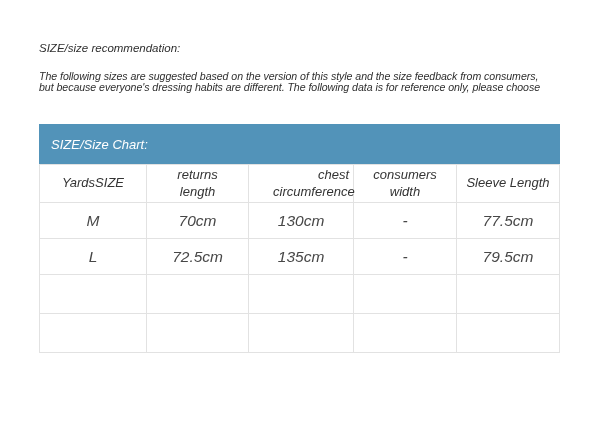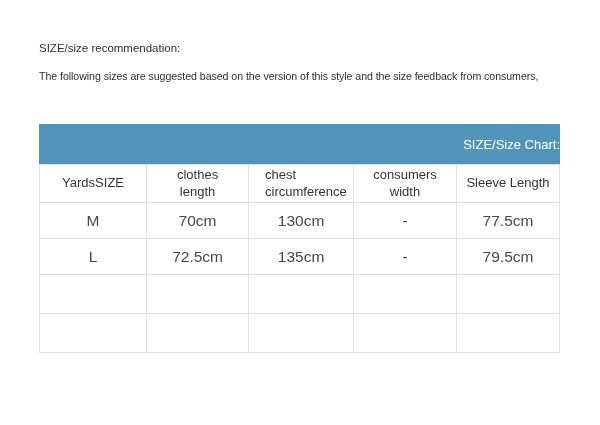--- a/index.html
+++ b/index.html
@@ -10,21 +10,21 @@
     --table-text: #474747;
   }
   * { margin: 0; padding: 0; box-sizing: border-box; }
   html, body {
     width: 600px; height: 425px;
     background: #ffffff;
     font-family: "Liberation Sans", sans-serif;
     color: var(--text);
     overflow: hidden;
   }
-  .page { position: relative; width: 600px; height: 425px; }
+  .page { position: relative; width: 600px; height: 425px; font-style: italic; }
 
   .title {
     position: absolute; left: 39px; top: 42px;
     font-size: 11.5px; color: var(--text);
   }
 
   .intro {
     position: absolute; left: 39px; top: 71px;
     font-size: 10.6px; line-height: 10.9px; color: var(--text);
     letter-spacing: -0.05px;
@@ -33,21 +33,20 @@
   .chart {
     position: absolute; left: 39px; top: 124px; width: 521px;
   }
   .chart-header {
     height: 40px;
     background: var(--accent);
     color: var(--accent-text);
     font-size: 13px;
     display: flex; align-items: center;
     padding-left: 12px;
-    justify-content: flex-end;
   }
   table.size-table {
     width: 100%;
     border-collapse: collapse;
     table-layout: fixed;
   }
   .size-table col.c1 { width: 20.6%; }
   .size-table col.c2 { width: 19.6%; }
   .size-table col.c3 { width: 20.2%; }
   .size-table col.c4 { width: 19.8%; }
@@ -61,58 +60,59 @@
     font-weight: normal;
   }
   .size-table thead tr { height: 38px; }
   .size-table thead th {
     font-size: 13px;
     line-height: 1.25;
     color: #333333;
     padding: 0 4px;
   }
   .size-table thead th.align-left {
-    text-align: left;
-    padding-left: 16px;
+    text-align: right;
+    padding-left: 24px;
   }
   .size-table tbody tr.data-row { height: 36px; }
   .size-table tbody tr.empty-row { height: 39px; }
   .size-table tbody td {
     font-size: 15.5px;
     color: var(--table-text);
   }
 </style>
 </head>
 <body>
 
 <div class="page">
 
   <div class="title">SIZE/size recommendation:</div>
 
   <div class="intro">
     <div>The following sizes are suggested based on the version of this style and the size feedback from consumers,</div>
+    <div>but because everyone's dressing habits are different. The following data is for reference only, please choose</div>
   </div>
 
   <div class="chart">
     <div class="chart-header">
       <span>SIZE/Size Chart:</span>
     </div>
 
     <table class="size-table">
       <colgroup>
         <col class="c1">
           <col class="c2">
           <col class="c3">
           <col class="c4">
           <col class="c5">
       </colgroup>
       <thead>
         <tr>
           <th>YardsSIZE</th>
-          <th>clothes
+          <th>returns
 length</th>
           <th class="align-left">chest
 circumference</th>
           <th>consumers width</th>
           <th>Sleeve Length</th>
         </tr>
       </thead>
       <tbody>
         <tr class="data-row">
           <td>M</td>

